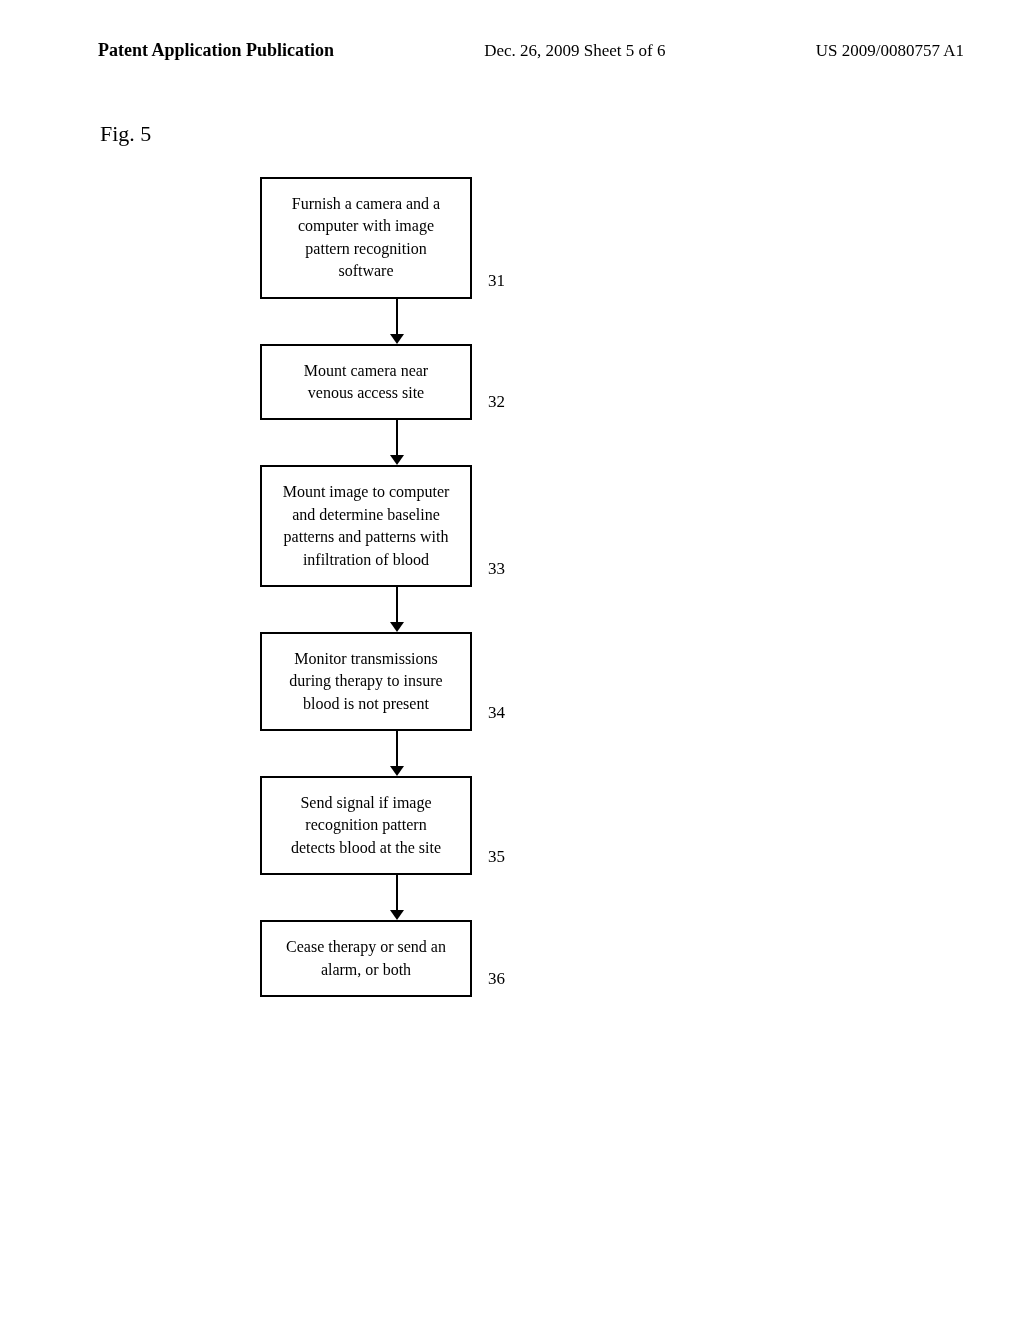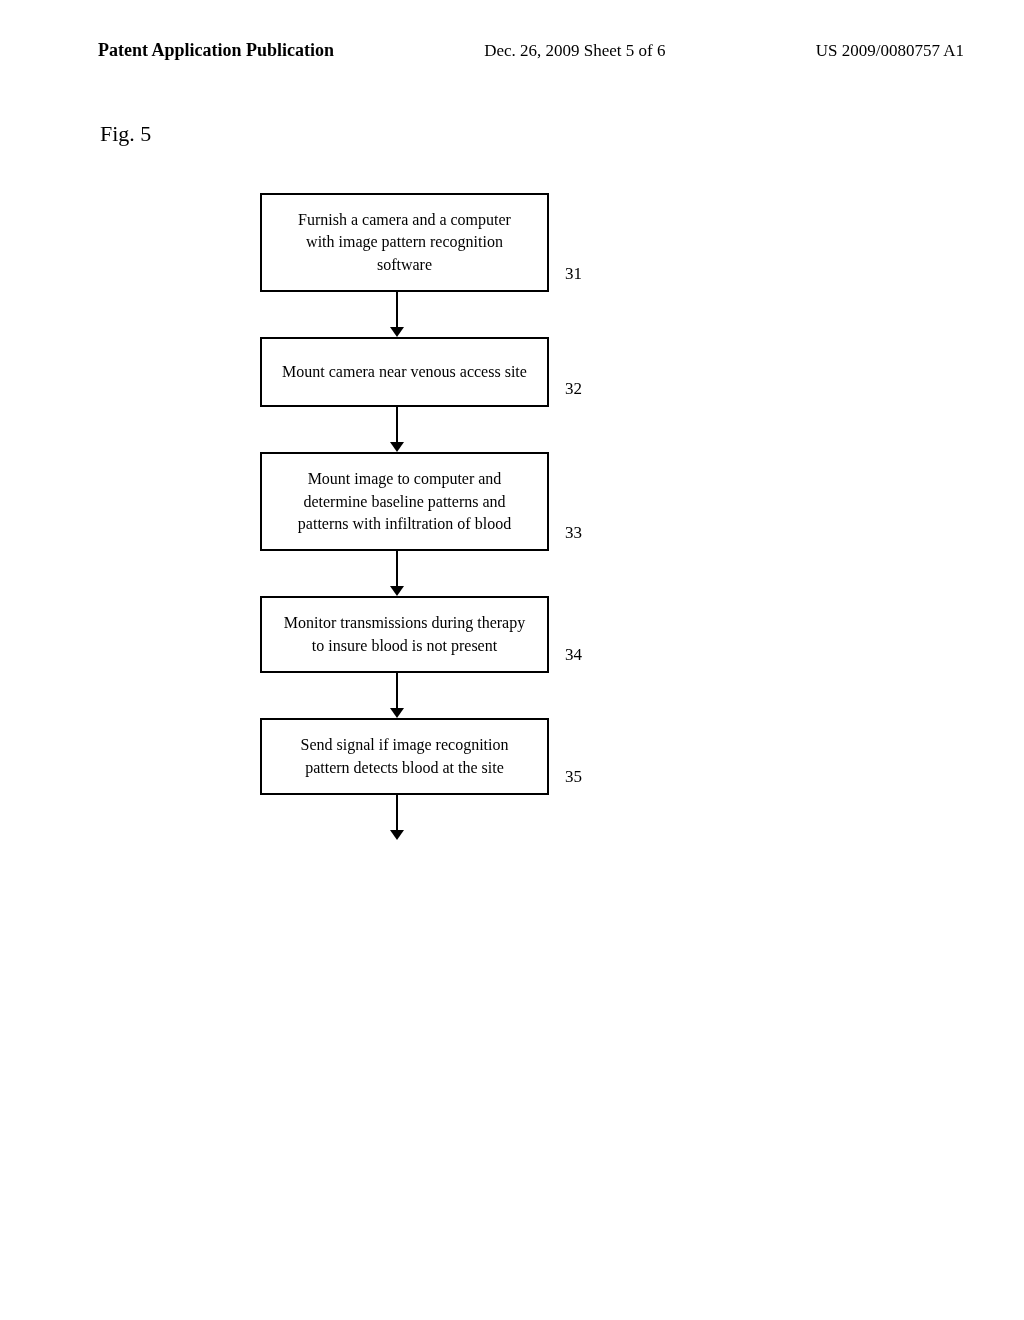--- a/index.html
+++ b/index.html
@@ -40,21 +40,21 @@
     }
 
     .page-content {
       padding: 40px 60px;
       position: relative;
     }
 
     .fig-label {
       font-size: 22px;
       font-weight: normal;
-      margin-bottom: 46px;
+      margin-bottom: 30px;
       margin-left: 40px;
     }
 
     .flowchart-container {
       display: flex;
       flex-direction: column;
       align-items: flex-start;
       margin-left: 200px;
       position: relative;
     }
@@ -62,21 +62,21 @@
     .flow-row {
       display: flex;
       align-items: center;
       position: relative;
       margin-bottom: 0;
     }
 
     .flow-box {
       border: 2px solid #000;
       padding: 14px 20px;
-      width: 289px;
+      width: 212px;
       min-height: 70px;
       display: flex;
       align-items: center;
       justify-content: center;
       text-align: center;
       font-size: 16px;
       line-height: 1.4;
       background: #fff;
       position: relative;
     }
@@ -195,15 +195,21 @@
       <span class="flow-label">35</span>
     </div>
 
     <div class="arrow-container">
       <div class="arrow">
         <div class="arrow-line"></div>
         <div class="arrow-head"></div>
       </div>
     </div>
 
+    <div class="flow-row">
+      <div class="flow-box">
+        <span>Cease therapy or send an alarm, or both</span>
+      </div>
+      <span class="flow-label">36</span>
+    </div>
 
   </div>
 </div>
 
 </body></html>

